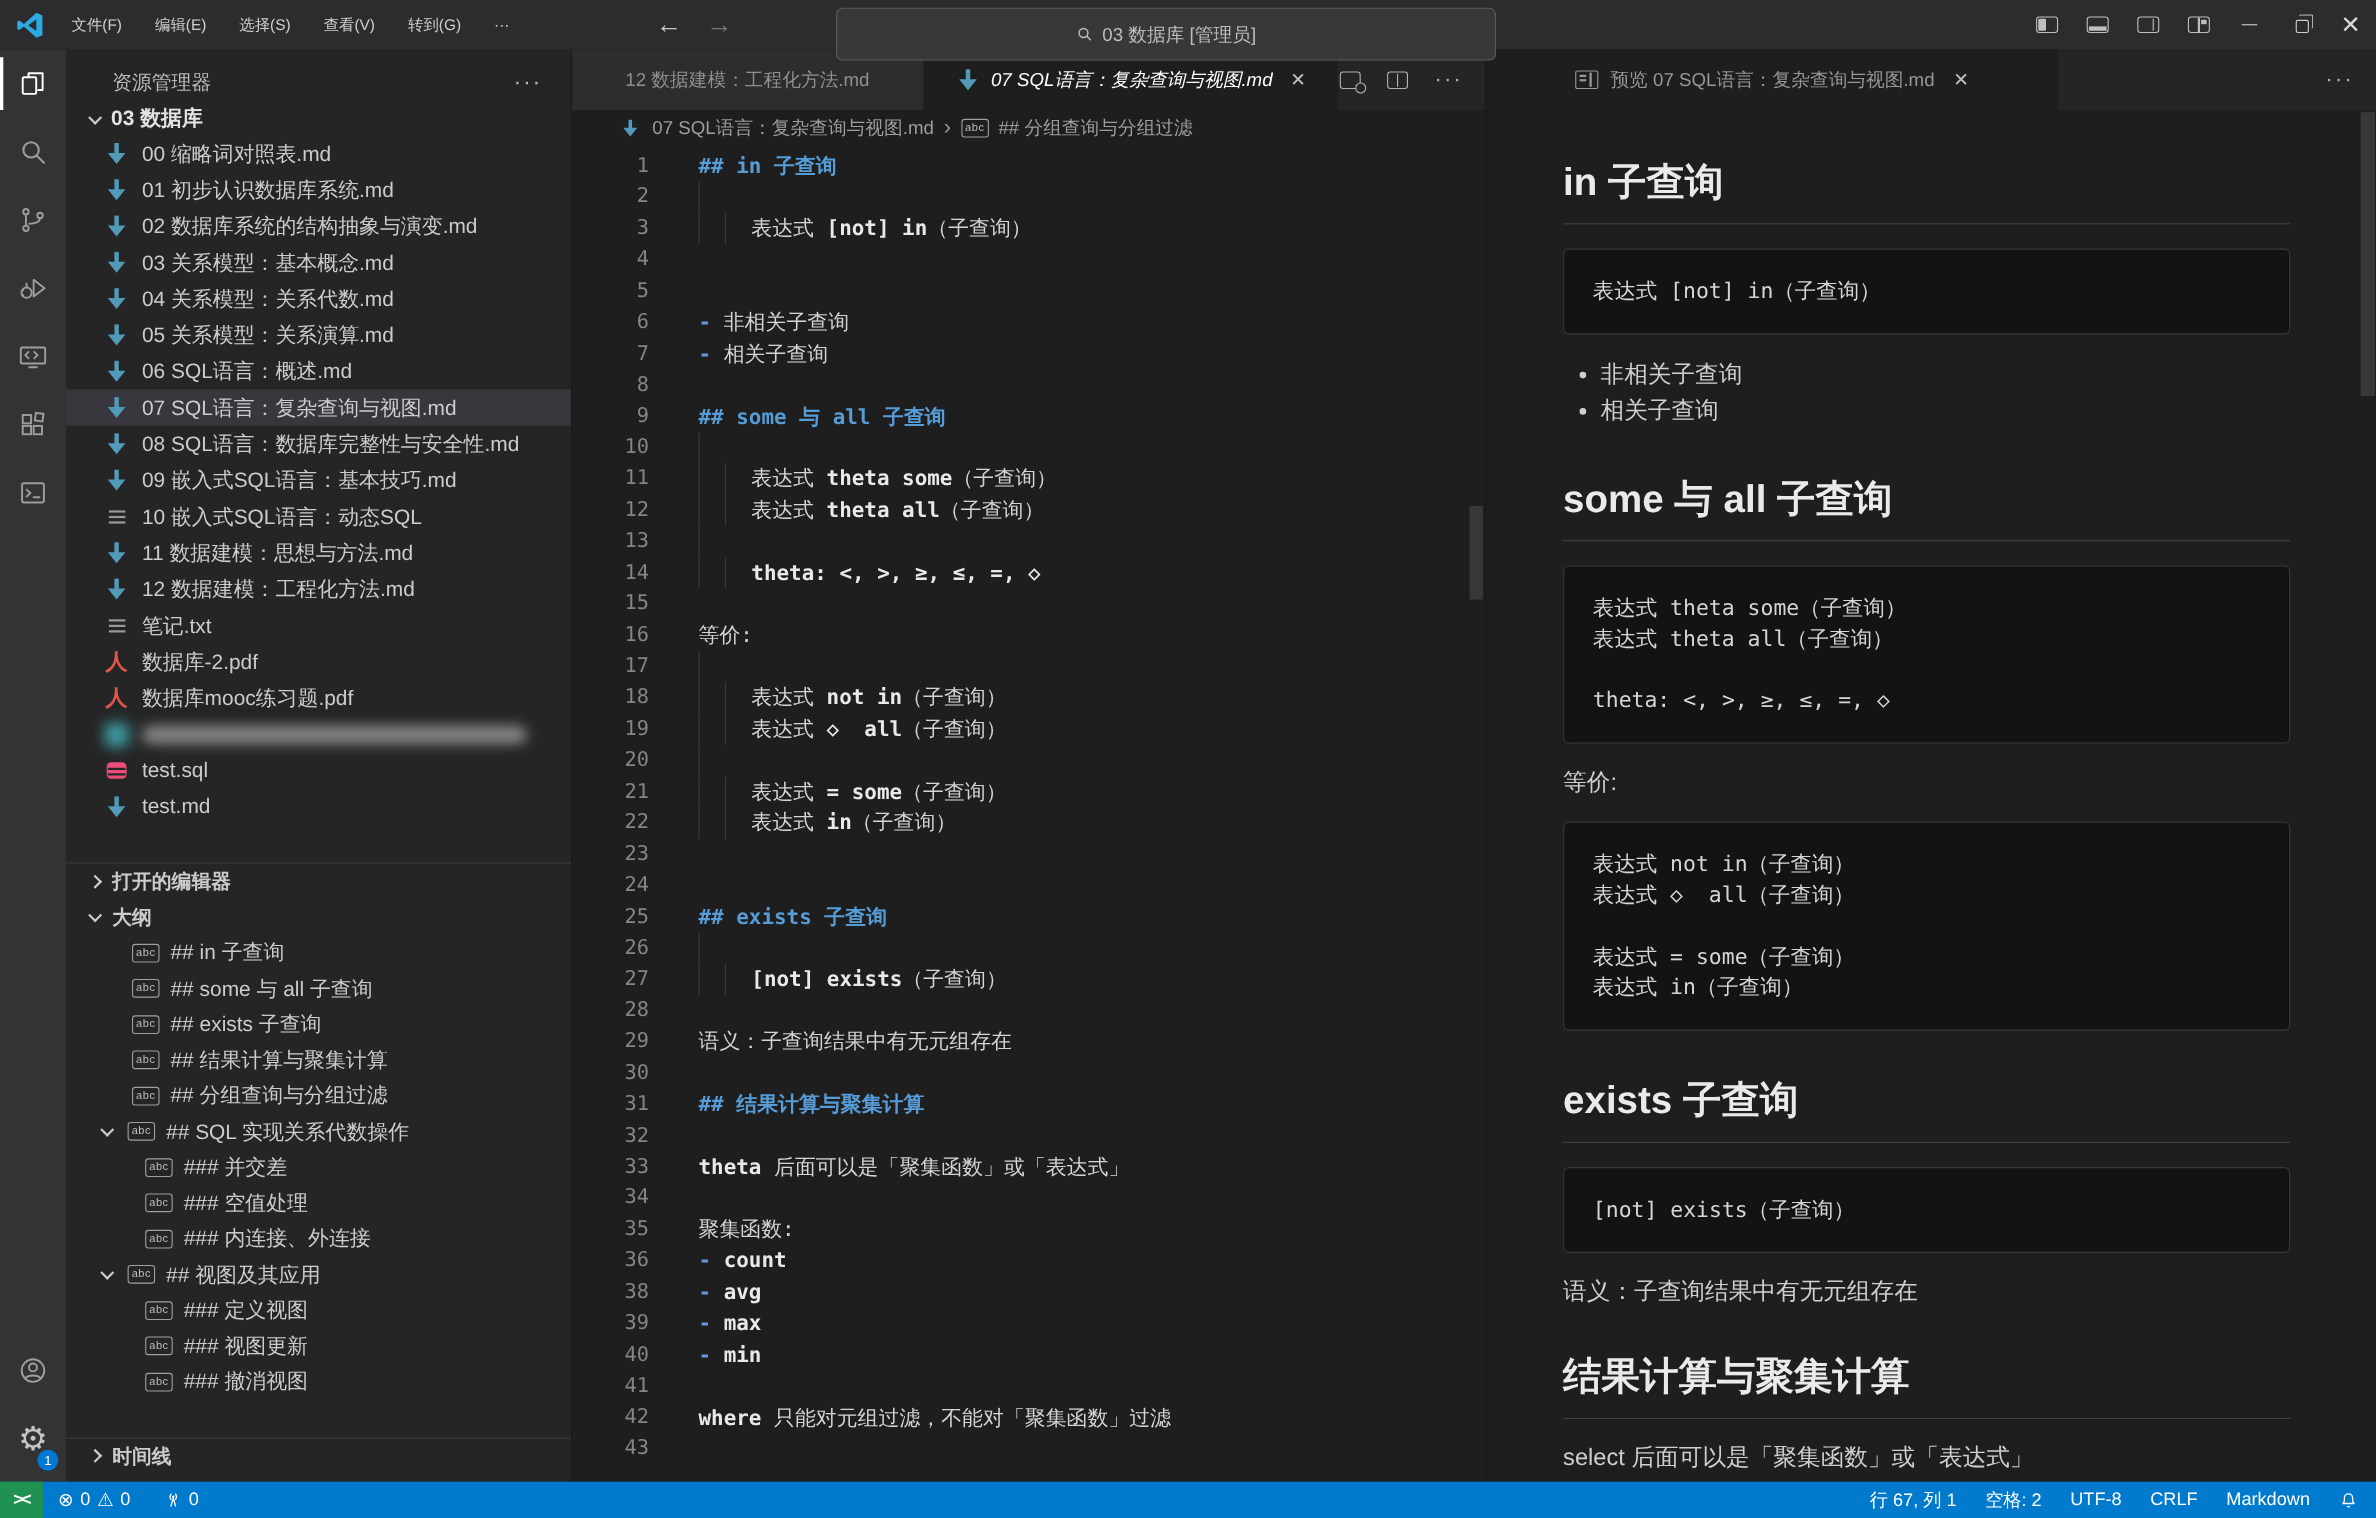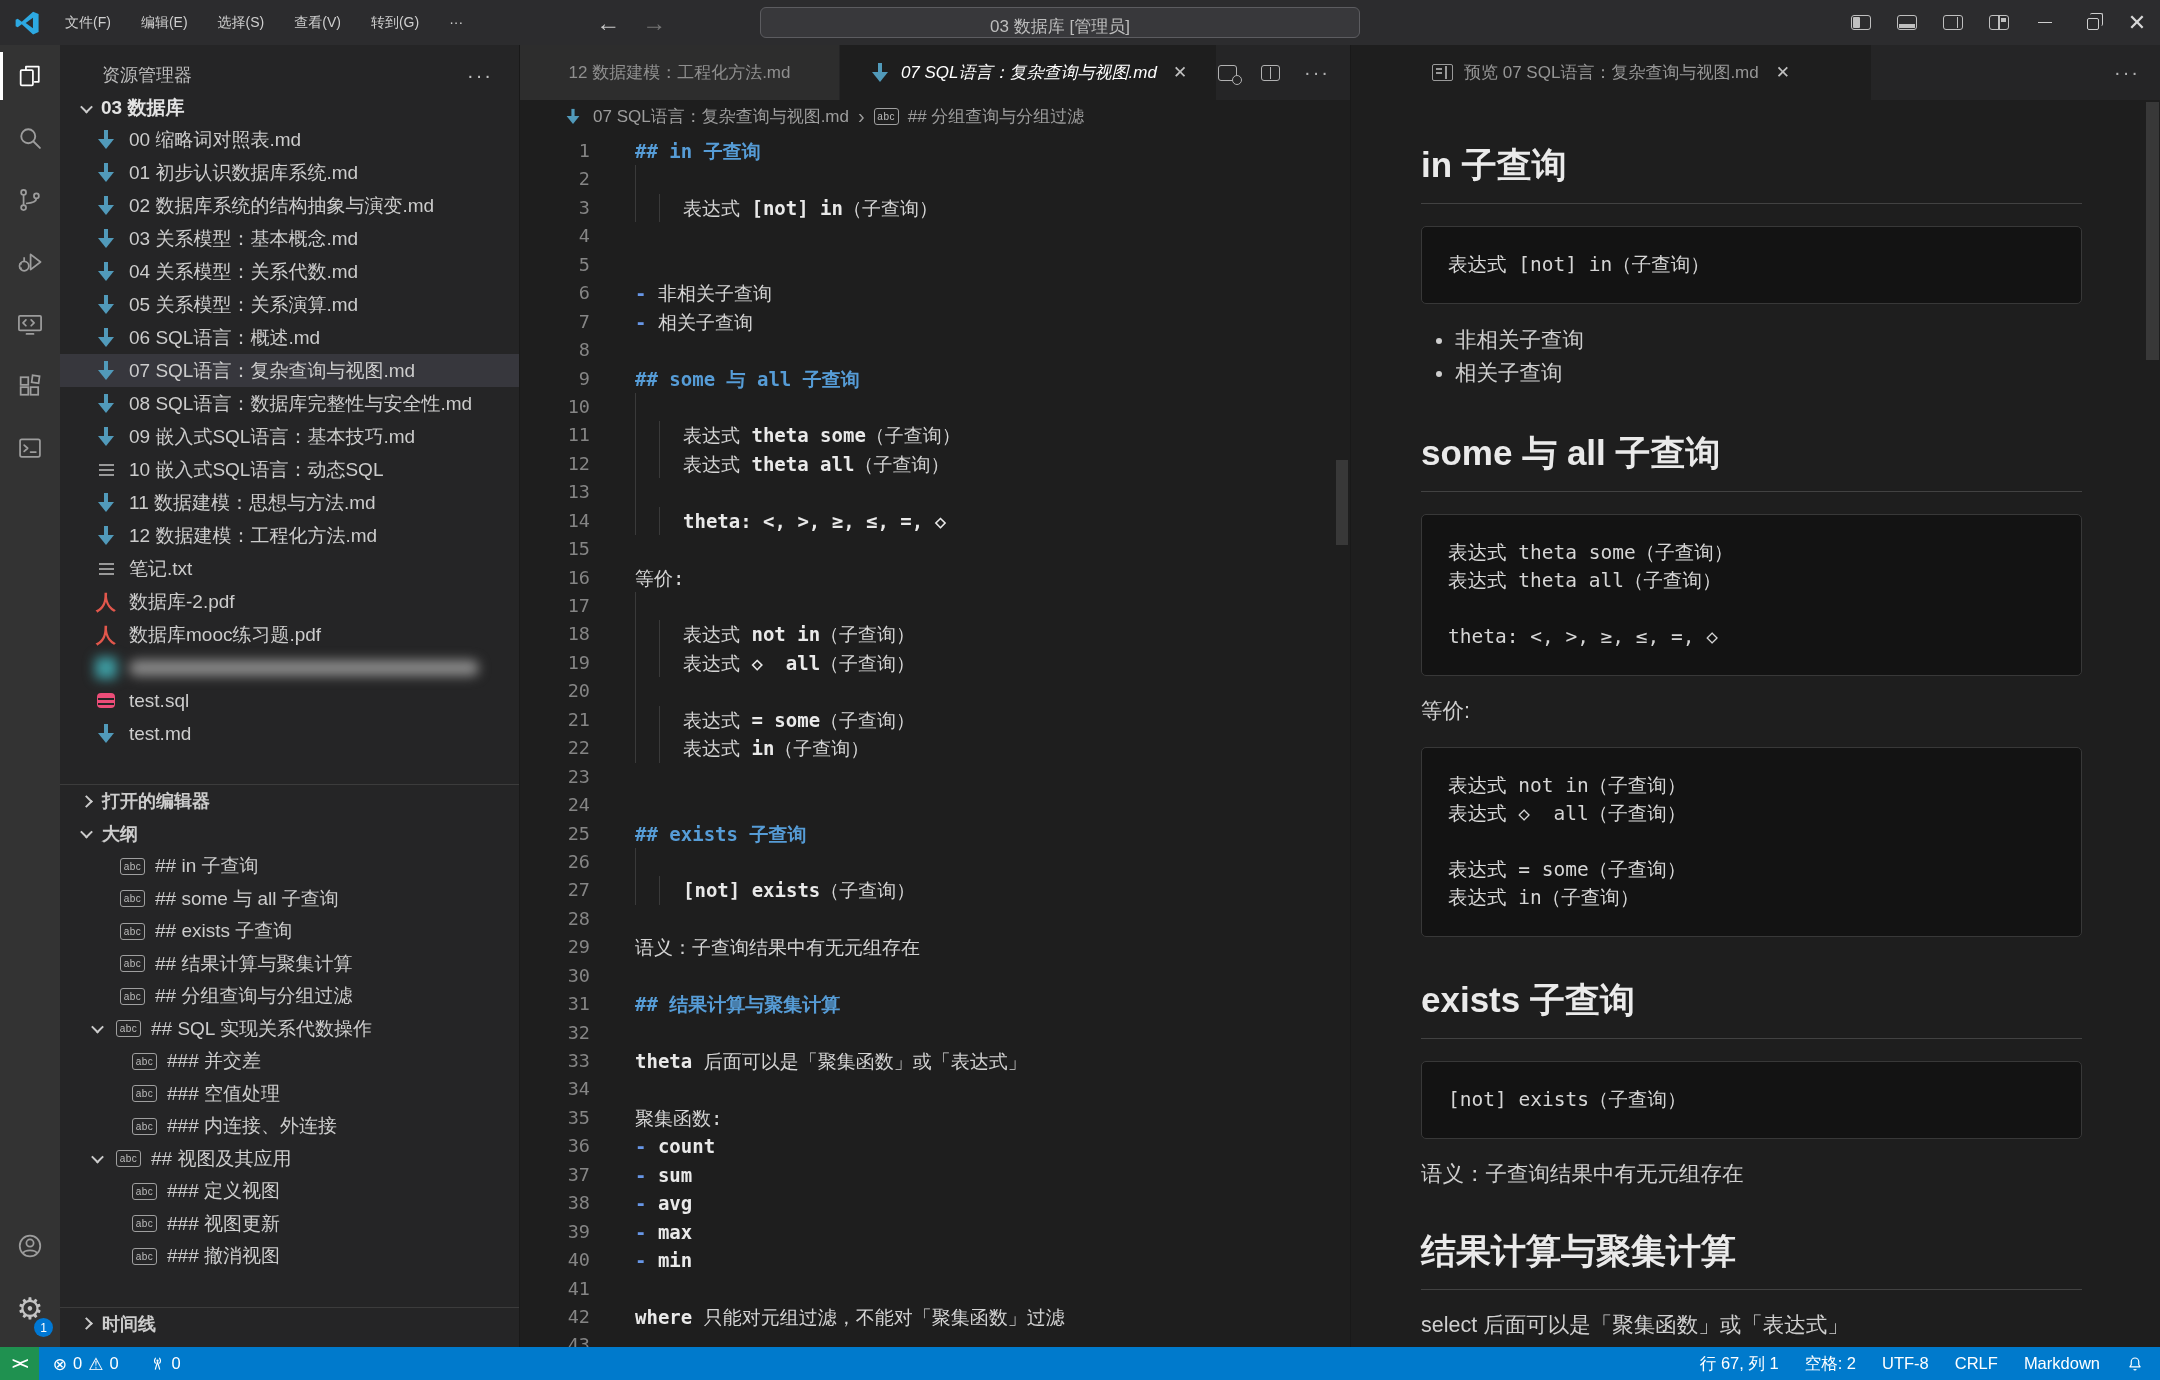--- a/index.html
+++ b/index.html
@@ -7,21 +7,21 @@
   body { position:relative; background:#1e1e1e; font-family:"Liberation Sans",sans-serif; overflow:hidden; color:#ccc; }
   svg { display:block; }
 
   
   .titlebar { position:absolute; left:0; top:0; width:2160px; height:45px; background:#2c2c2e; display:flex; align-items:center; z-index:10; }
   .vslogo { margin:0 10px 0 14px; }
   .menu { display:flex; align-items:center; }
   .menu-item { padding:0 15px; font-size:14px; color:#cfcfcf; line-height:45px; cursor:default; }
   .nav-arrows { display:flex; gap:22px; margin-left:118px; font-size:24px; }
   .nav-back { color:#c8c8c8; } .nav-fwd { color:#767676; }
-  .searchbox { position:absolute; left:760px; top:7px; width:600px; height:31px; background:#38383b; border:1px solid #5c5c60; border-radius:6px; display:flex; align-items:center; justify-content:center; gap:8px; color:#bdbdbd; font-size:17px;flex-direction:column; }
+  .searchbox { position:absolute; left:760px; top:7px; width:600px; height:48px; background:#38383b; border:1px solid #5c5c60; border-radius:6px; display:flex; align-items:center; justify-content:center; gap:8px; color:#bdbdbd; font-size:17px; }
   .win-actions { position:absolute; right:0; top:0; height:45px; display:flex; align-items:center; }
   .wbtn { width:46px; height:45px; display:flex; align-items:center; justify-content:center; }
   .ti { width:20px; height:15px; border:1.5px solid #bfbfbf; border-radius:3px; position:relative; }
   .ti-sidebar::before { content:""; position:absolute; left:1px; top:1px; bottom:1px; width:7px; background:#bfbfbf; border-radius:1px; }
   .ti-panel::before { content:""; position:absolute; left:1px; right:1px; bottom:1px; height:4px; background:#bfbfbf; }
   .ti-second::before { content:""; position:absolute; right:4px; top:1px; bottom:1px; width:1.5px; background:#bfbfbf; }
   .ti-layout::before { content:""; position:absolute; left:8px; top:0; bottom:0; width:1.5px; background:#bfbfbf; }
   .ti-layout::after { content:""; position:absolute; right:2px; top:2px; width:5px; height:4px; background:#bfbfbf; }
   .min-line { width:14px; height:1.5px; background:#cfcfcf; }
   .ti-restore { width:12px; height:12px; border:1.5px solid #cfcfcf; border-radius:2px; position:relative; margin-top:3px; margin-right:-3px; }
@@ -627,24 +627,20 @@
         </div>
         <div class="cl">
           <span class="ln">35</span>
           <span class="lc"><span class="seg-p">聚集函数:</span></span>
         </div>
         <div class="cl">
           <span class="ln">36</span>
           <span class="lc"><span class="seg-lm">- </span><span class="seg-b">count</span></span>
         </div>
         <div class="cl">
-          <span class="ln">37</span>
-          <span class="lc"><span class="seg-lm">- </span><span class="seg-b">sum</span></span>
-        </div>
-        <div class="cl">
           <span class="ln">38</span>
           <span class="lc"><span class="seg-lm">- </span><span class="seg-b">avg</span></span>
         </div>
         <div class="cl">
           <span class="ln">39</span>
           <span class="lc"><span class="seg-lm">- </span><span class="seg-b">max</span></span>
         </div>
         <div class="cl">
           <span class="ln">40</span>
           <span class="lc"><span class="seg-lm">- </span><span class="seg-b">min</span></span>

